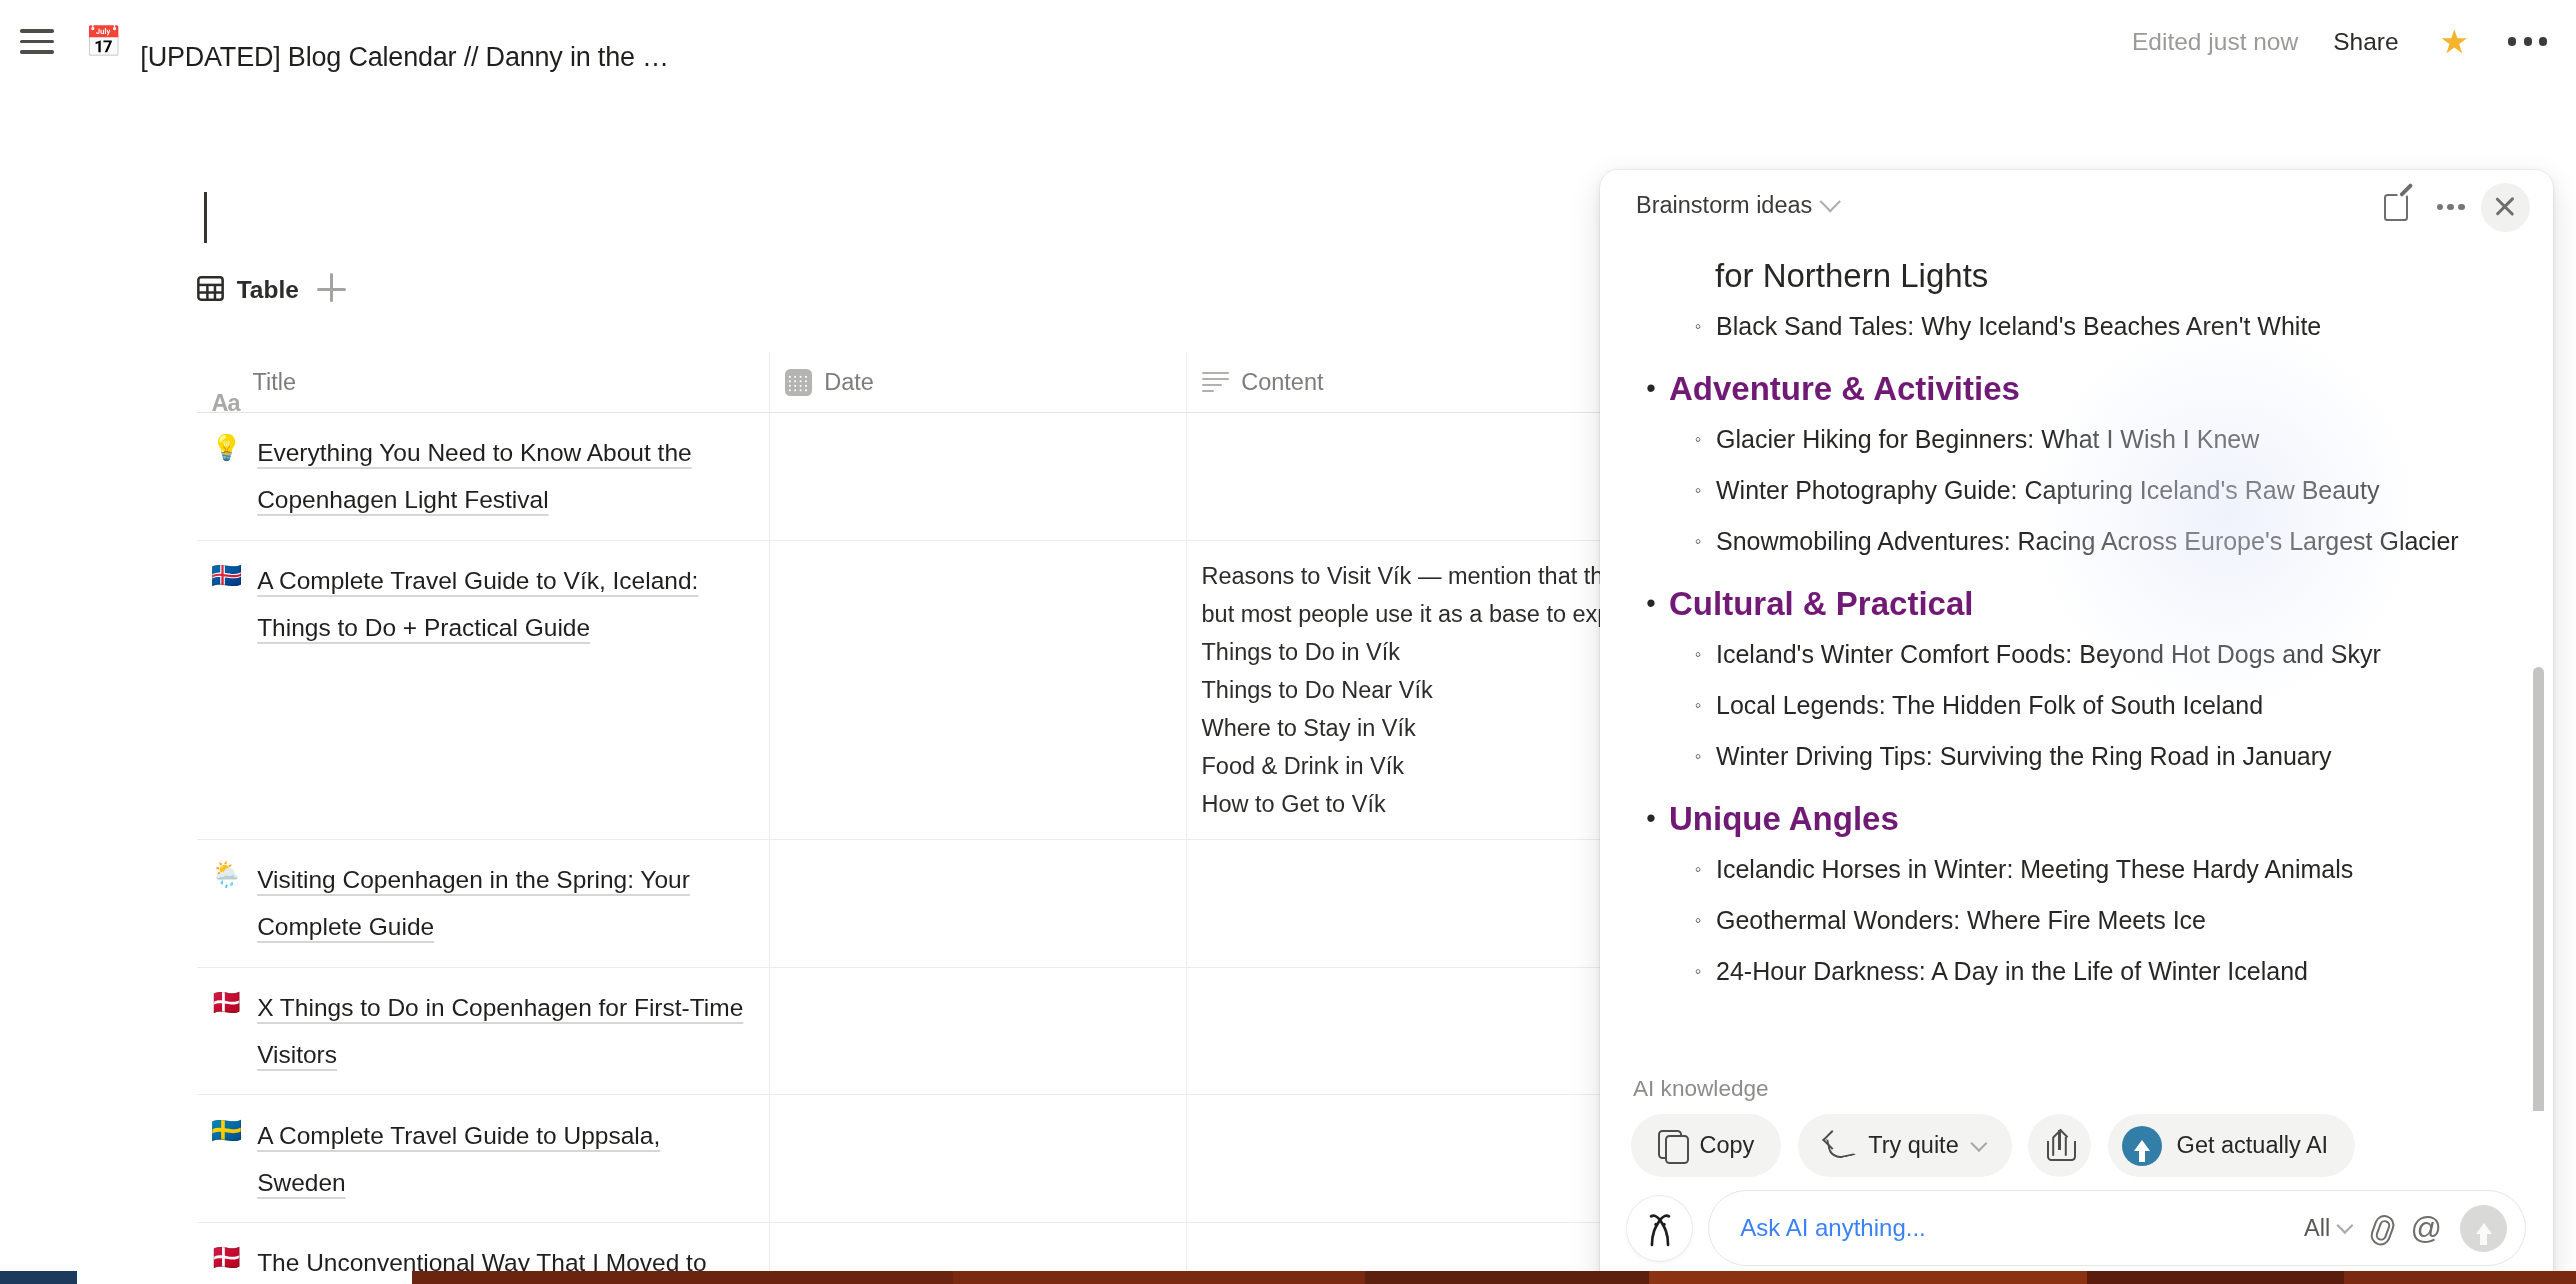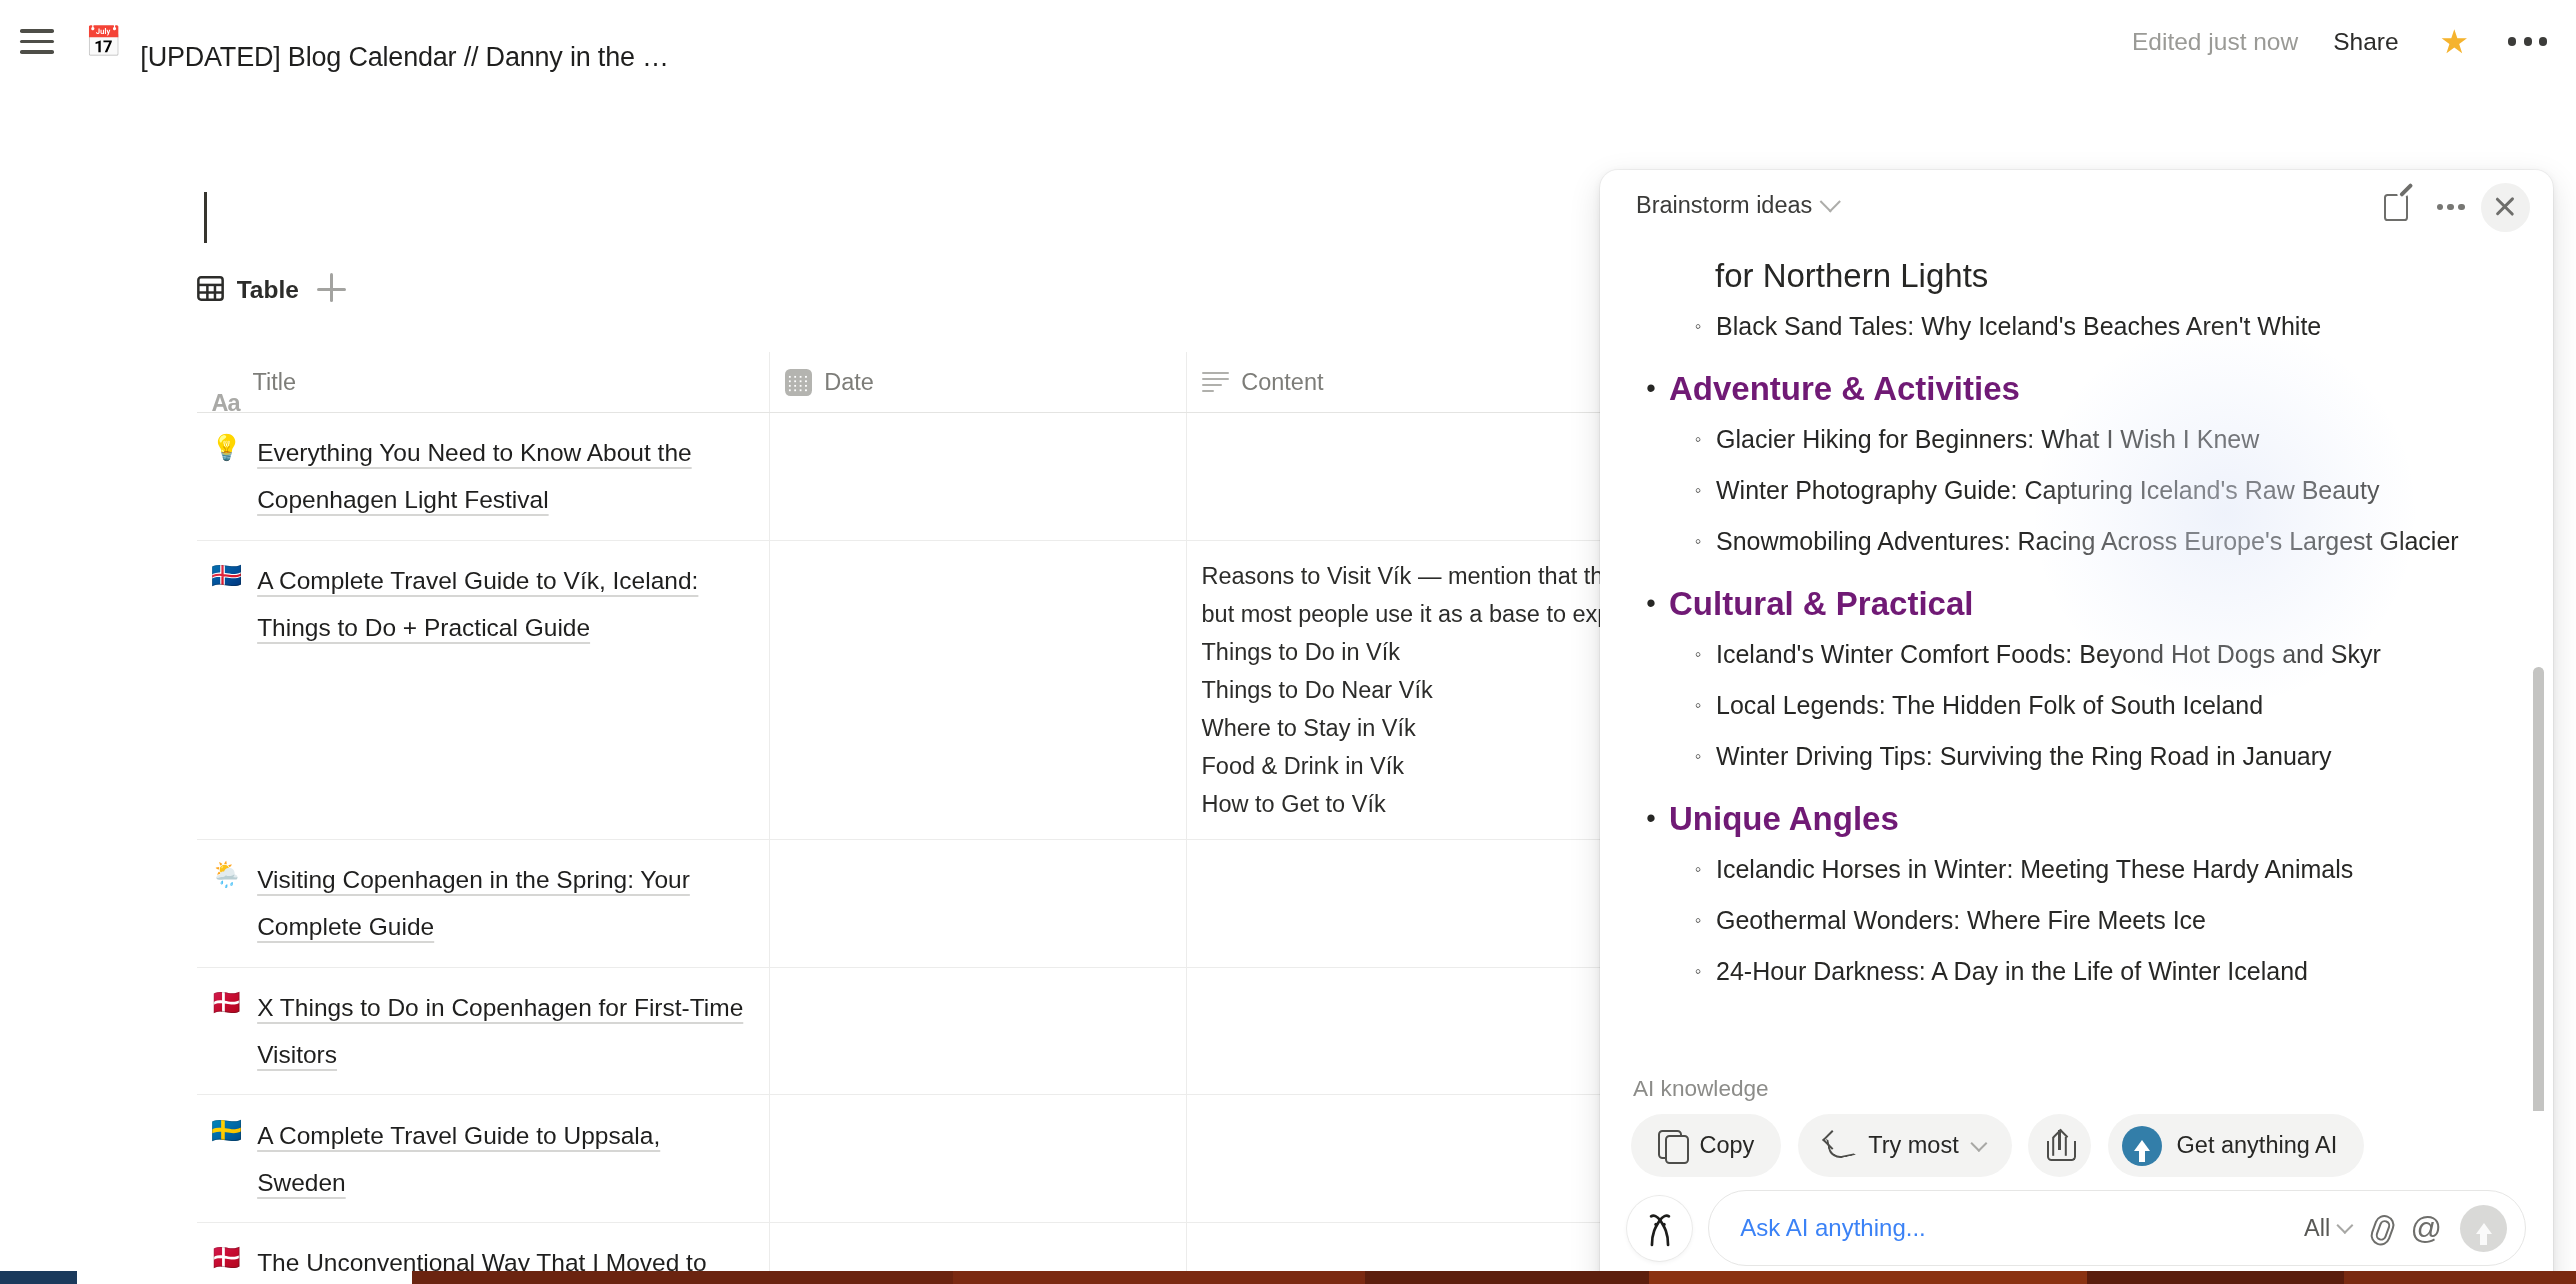--- a/index.html
+++ b/index.html
@@ -441,33 +441,33 @@
 
       <div class="ai-knowledge">AI knowledge</div>
 
       <div class="ai-actions">
         <div class="abtn">
           <span class="copy-ic"></span>
           <span class="alabel">Copy</span>
         </div>
         <div class="abtn">
           <span class="undo-ic"></span>
-          <span class="alabel">Try most</span>
+          <span class="alabel">Try quite</span>
           <span class="chev-sm"></span>
         </div>
         <div class="abtn icon-only">
           <span class="share-ic">
               <span class="share-arrow-head"></span>
             </span>
         </div>
         <div class="abtn primary">
           <span class="blue-circle">
               <span class="up-arrow"></span>
             </span>
-          <span class="alabel">Get anything AI</span>
+          <span class="alabel">Get actually AI</span>
         </div>
       </div>
 
       <div class="ai-input-row">
         <div class="ai-avatar">
           <svg width="34" height="38" viewBox="0 0 38 42" aria-hidden="true">
             <path d="M10 40 C10 26 14 20 19 12 C24 20 28 26 28 40" fill="none" stroke="#1d1d1b" stroke-width="3" stroke-linecap="round"></path>
             <path d="M19 12 C16 8 12 6 9 8" fill="none" stroke="#1d1d1b" stroke-width="3" stroke-linecap="round"></path>
             <path d="M19 12 C22 8 26 6 29 8" fill="none" stroke="#1d1d1b" stroke-width="3" stroke-linecap="round"></path>
             <circle cx="14.5" cy="17" r="1.9" fill="#1d1d1b"></circle>

